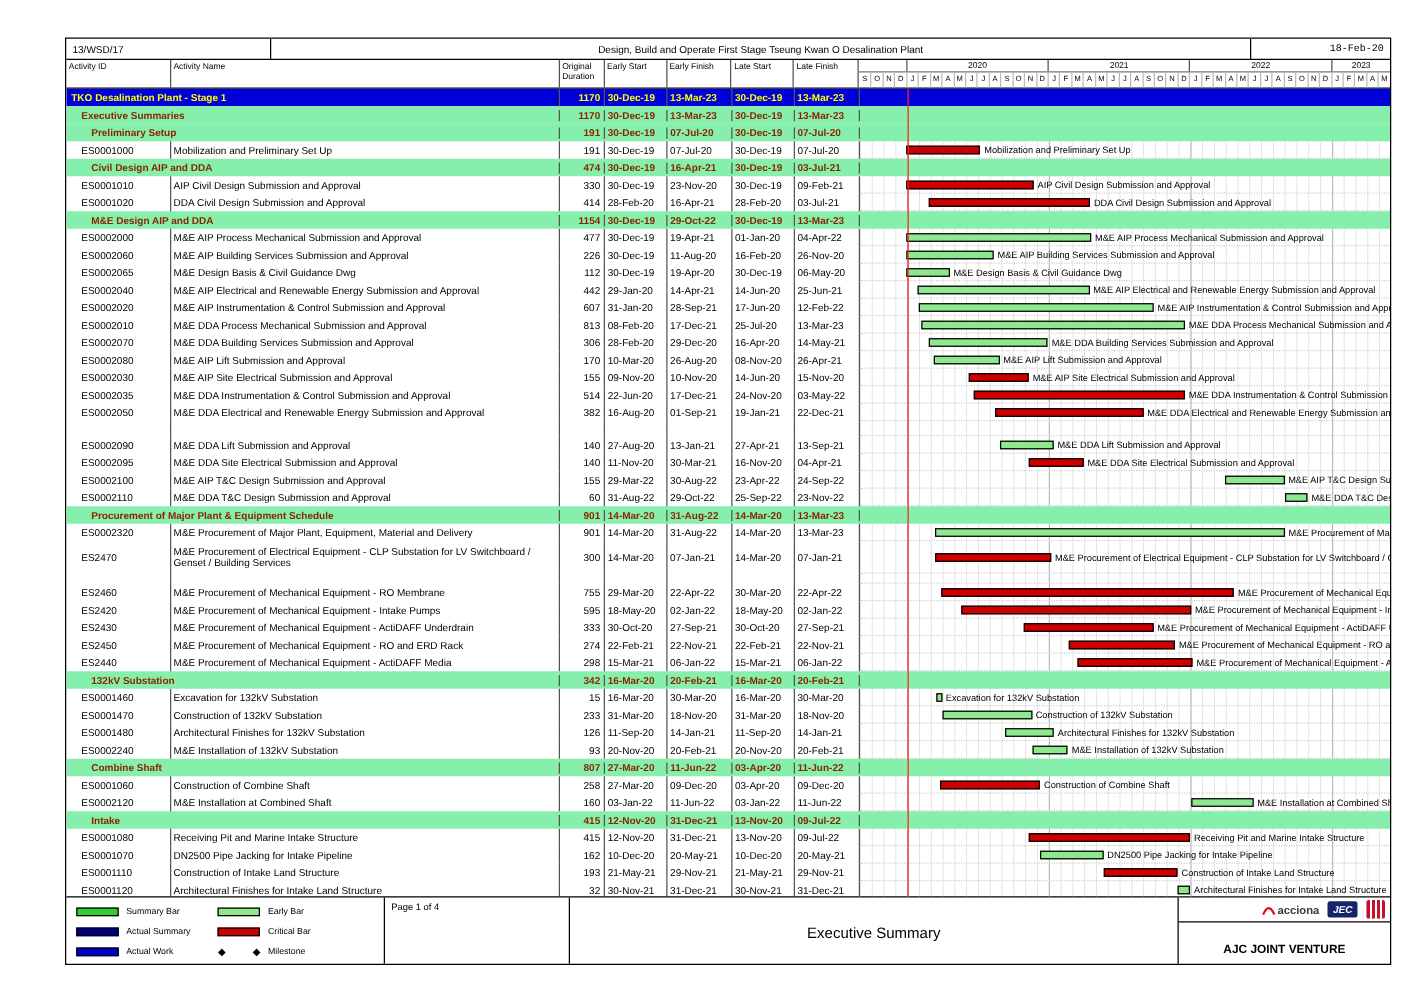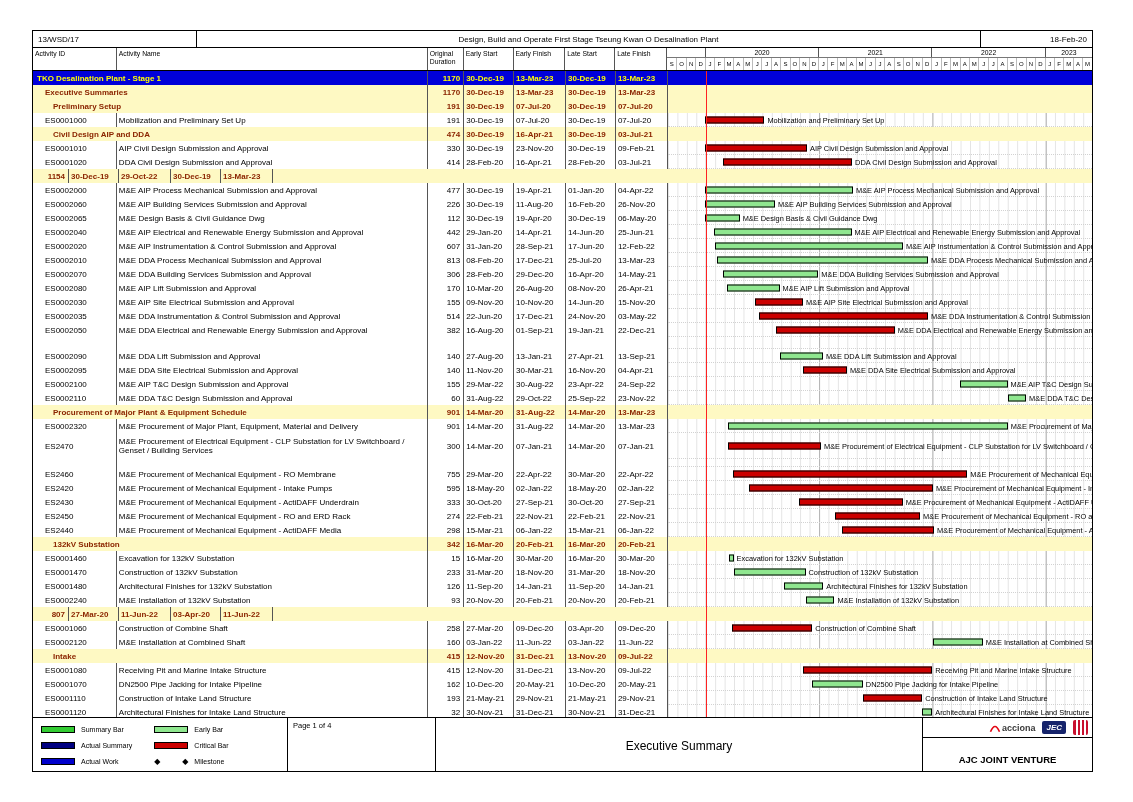--- a/index.html
+++ b/index.html
@@ -1,22 +1,22 @@
 <!DOCTYPE html>
 <html><head>
 <meta charset="utf-8">
 <style>
   html,body{margin:0;padding:0;}
   body{width:1133px;height:802px;background:#ffffff;font-family:"Liberation Sans",sans-serif;position:relative;overflow:hidden;}
-  .report{position:absolute;left:32px;top:30px;width:1061px;height:742px;border:1px solid #000;box-sizing:border-box;background:#fff;overflow:hidden;}
+  .report{position:absolute;left:52px;top:30px;width:1061px;height:742px;border:1px solid #000;box-sizing:border-box;background:#fff;overflow:hidden;}
   .hdr-strip{display:flex;height:17px;border-bottom:1px solid #000;font-size:8px;box-sizing:border-box;}
   .hdr-cell{display:flex;align-items:center;padding:0 5px;box-sizing:border-box;white-space:nowrap;overflow:hidden;}
   .hdr-left{width:164px;border-right:1px solid #000;}
   .hdr-center{flex:1;justify-content:center;}
-  .hdr-right{width:112px;border-left:1px solid #000;justify-content:flex-end;}
+  .hdr-right{width:112px;border-left:1px solid #000;justify-content:flex-end;font-family:Liberation Mono, monospace;}
   .cols-hdr{display:flex;height:23px;border-bottom:1px solid #000;font-size:6.8px;color:#000;box-sizing:border-box;}
   .col-h{box-sizing:border-box;border-right:1px solid #555;padding:2px 2px 0 2px;line-height:1.15;overflow:hidden;}
   .w-id{width:84px;} .w-name{width:312px;} .w-od{width:36px;} .w-es{width:50px;} .w-ef{width:52px;} .w-ls{width:50px;} .w-lf{width:52px;}
   .tl-hdr{width:425px;display:flex;flex-direction:column;box-sizing:border-box;}
   .tl-years{display:flex;height:10px;border-bottom:1px solid #777;box-sizing:border-box;}
   .tl-year{box-sizing:border-box;font-size:6.8px;text-align:center;border-left:1px solid #555;overflow:hidden;line-height:9px;flex:none;}
   .tl-year:first-child{border-left:none;}
   .tl-months{display:flex;height:12px;}
   .tl-month{box-sizing:border-box;width:9.4444px;font-size:6px;text-align:center;border-left:1px solid #bbb;overflow:hidden;line-height:12px;flex:none;}
   .tl-month:first-child{border-left:none;}
@@ -30,21 +30,21 @@
   .c-name{width:312px;}
   .grow.tall .c-name{white-space:normal;line-height:1.15;}
   .c-od{width:36px;justify-content:flex-end;padding-right:3px;}
   .c-es{width:50px;} .c-ef{width:52px;} .c-ls{width:50px;} .c-lf{width:52px;}
   .c-group{width:396px;box-sizing:border-box;border-right:1px solid #555;display:flex;align-items:center;overflow:hidden;white-space:nowrap;}
   .c-chart{width:425px;position:relative;border-right:none;padding:0;border-bottom:1px dotted #d2d2d2;
     background-image:linear-gradient(90deg,#b3b3b3 1px,transparent 1px),linear-gradient(90deg,#e3e3e3 1px,transparent 1px);
     background-size:113.3333px 100%,9.4444px 100%;
     background-position:37.7778px 0,0 0;}
   .grow.title{background:#0000D9;color:#FFFF00;font-weight:bold;}
-  .grow.g1,.grow.g2{background:#fef9c3;color:#8B2500;font-weight:bold;}
+  .grow.g1,.grow.g2{background:#86efac;color:#8B2500;font-weight:bold;align-items:center;}
   .grow.title .c-chart,.grow.g1 .c-chart,.grow.g2 .c-chart{background-image:none;border-bottom:none;}
   .grow.title .c-group{padding-left:4px;}
   .grow.g1 .c-group{padding-left:12px;}
   .grow.g2 .c-group{padding-left:20px;}
   .bar{position:absolute;height:7px;border:1px solid #000;box-sizing:border-box;top:50%;transform:translateY(-50%);z-index:2;}
   .bar-label{position:absolute;font-size:7.4px;white-space:nowrap;color:#000;top:50%;transform:translateY(-50%);z-index:3;}
   .dd-line{position:absolute;top:0;width:1px;height:100%;z-index:4;}
   .gfooter{display:flex;height:56px;border-top:1px solid #000;box-sizing:border-box;font-size:7px;}
   .leg{width:255px;border-right:1px solid #000;display:flex;padding:5px 8px;gap:22px;box-sizing:border-box;}
   .leg-col{display:flex;flex-direction:column;justify-content:space-between;padding:1px 0;}
@@ -208,20 +208,21 @@
         <div class="gc c-es">28-Feb-20</div>
         <div class="gc c-ef">16-Apr-21</div>
         <div class="gc c-ls">28-Feb-20</div>
         <div class="gc c-lf">03-Jul-21</div>
         <div class="gc c-chart">
           <div class="bar" style="left: 55.4px; width: 128.9px; background: rgb(204, 0, 0);"></div>
           <span class="bar-label" style="left: 187.3px;">DDA Civil Design Submission and Approval</span>
         </div>
       </div>
       <div class="grow g2">
+        <div class="c-group">M&amp;E Design AIP and DDA</div>
         <div class="gc c-od">1154</div>
         <div class="gc c-es">30-Dec-19</div>
         <div class="gc c-ef">29-Oct-22</div>
         <div class="gc c-ls">30-Dec-19</div>
         <div class="gc c-lf">13-Mar-23</div>
         <div class="gc c-chart"></div>
       </div>
       <div class="grow task">
         <div class="gc c-id">ES0002000</div>
         <div class="gc c-name">M&amp;E AIP Process Mechanical Submission and Approval</div>
@@ -592,20 +593,21 @@
         <div class="gc c-es">20-Nov-20</div>
         <div class="gc c-ef">20-Feb-21</div>
         <div class="gc c-ls">20-Nov-20</div>
         <div class="gc c-lf">20-Feb-21</div>
         <div class="gc c-chart">
           <div class="bar" style="left: 138px; width: 28.6px; background: rgb(143, 231, 143);"></div>
           <span class="bar-label" style="left: 169.6px;">M&amp;E Installation of 132kV Substation</span>
         </div>
       </div>
       <div class="grow g2">
+        <div class="c-group">Combine Shaft</div>
         <div class="gc c-od">807</div>
         <div class="gc c-es">27-Mar-20</div>
         <div class="gc c-ef">11-Jun-22</div>
         <div class="gc c-ls">03-Apr-20</div>
         <div class="gc c-lf">11-Jun-22</div>
         <div class="gc c-chart"></div>
       </div>
       <div class="grow task">
         <div class="gc c-id">ES0001060</div>
         <div class="gc c-name">Construction of Combine Shaft</div>

